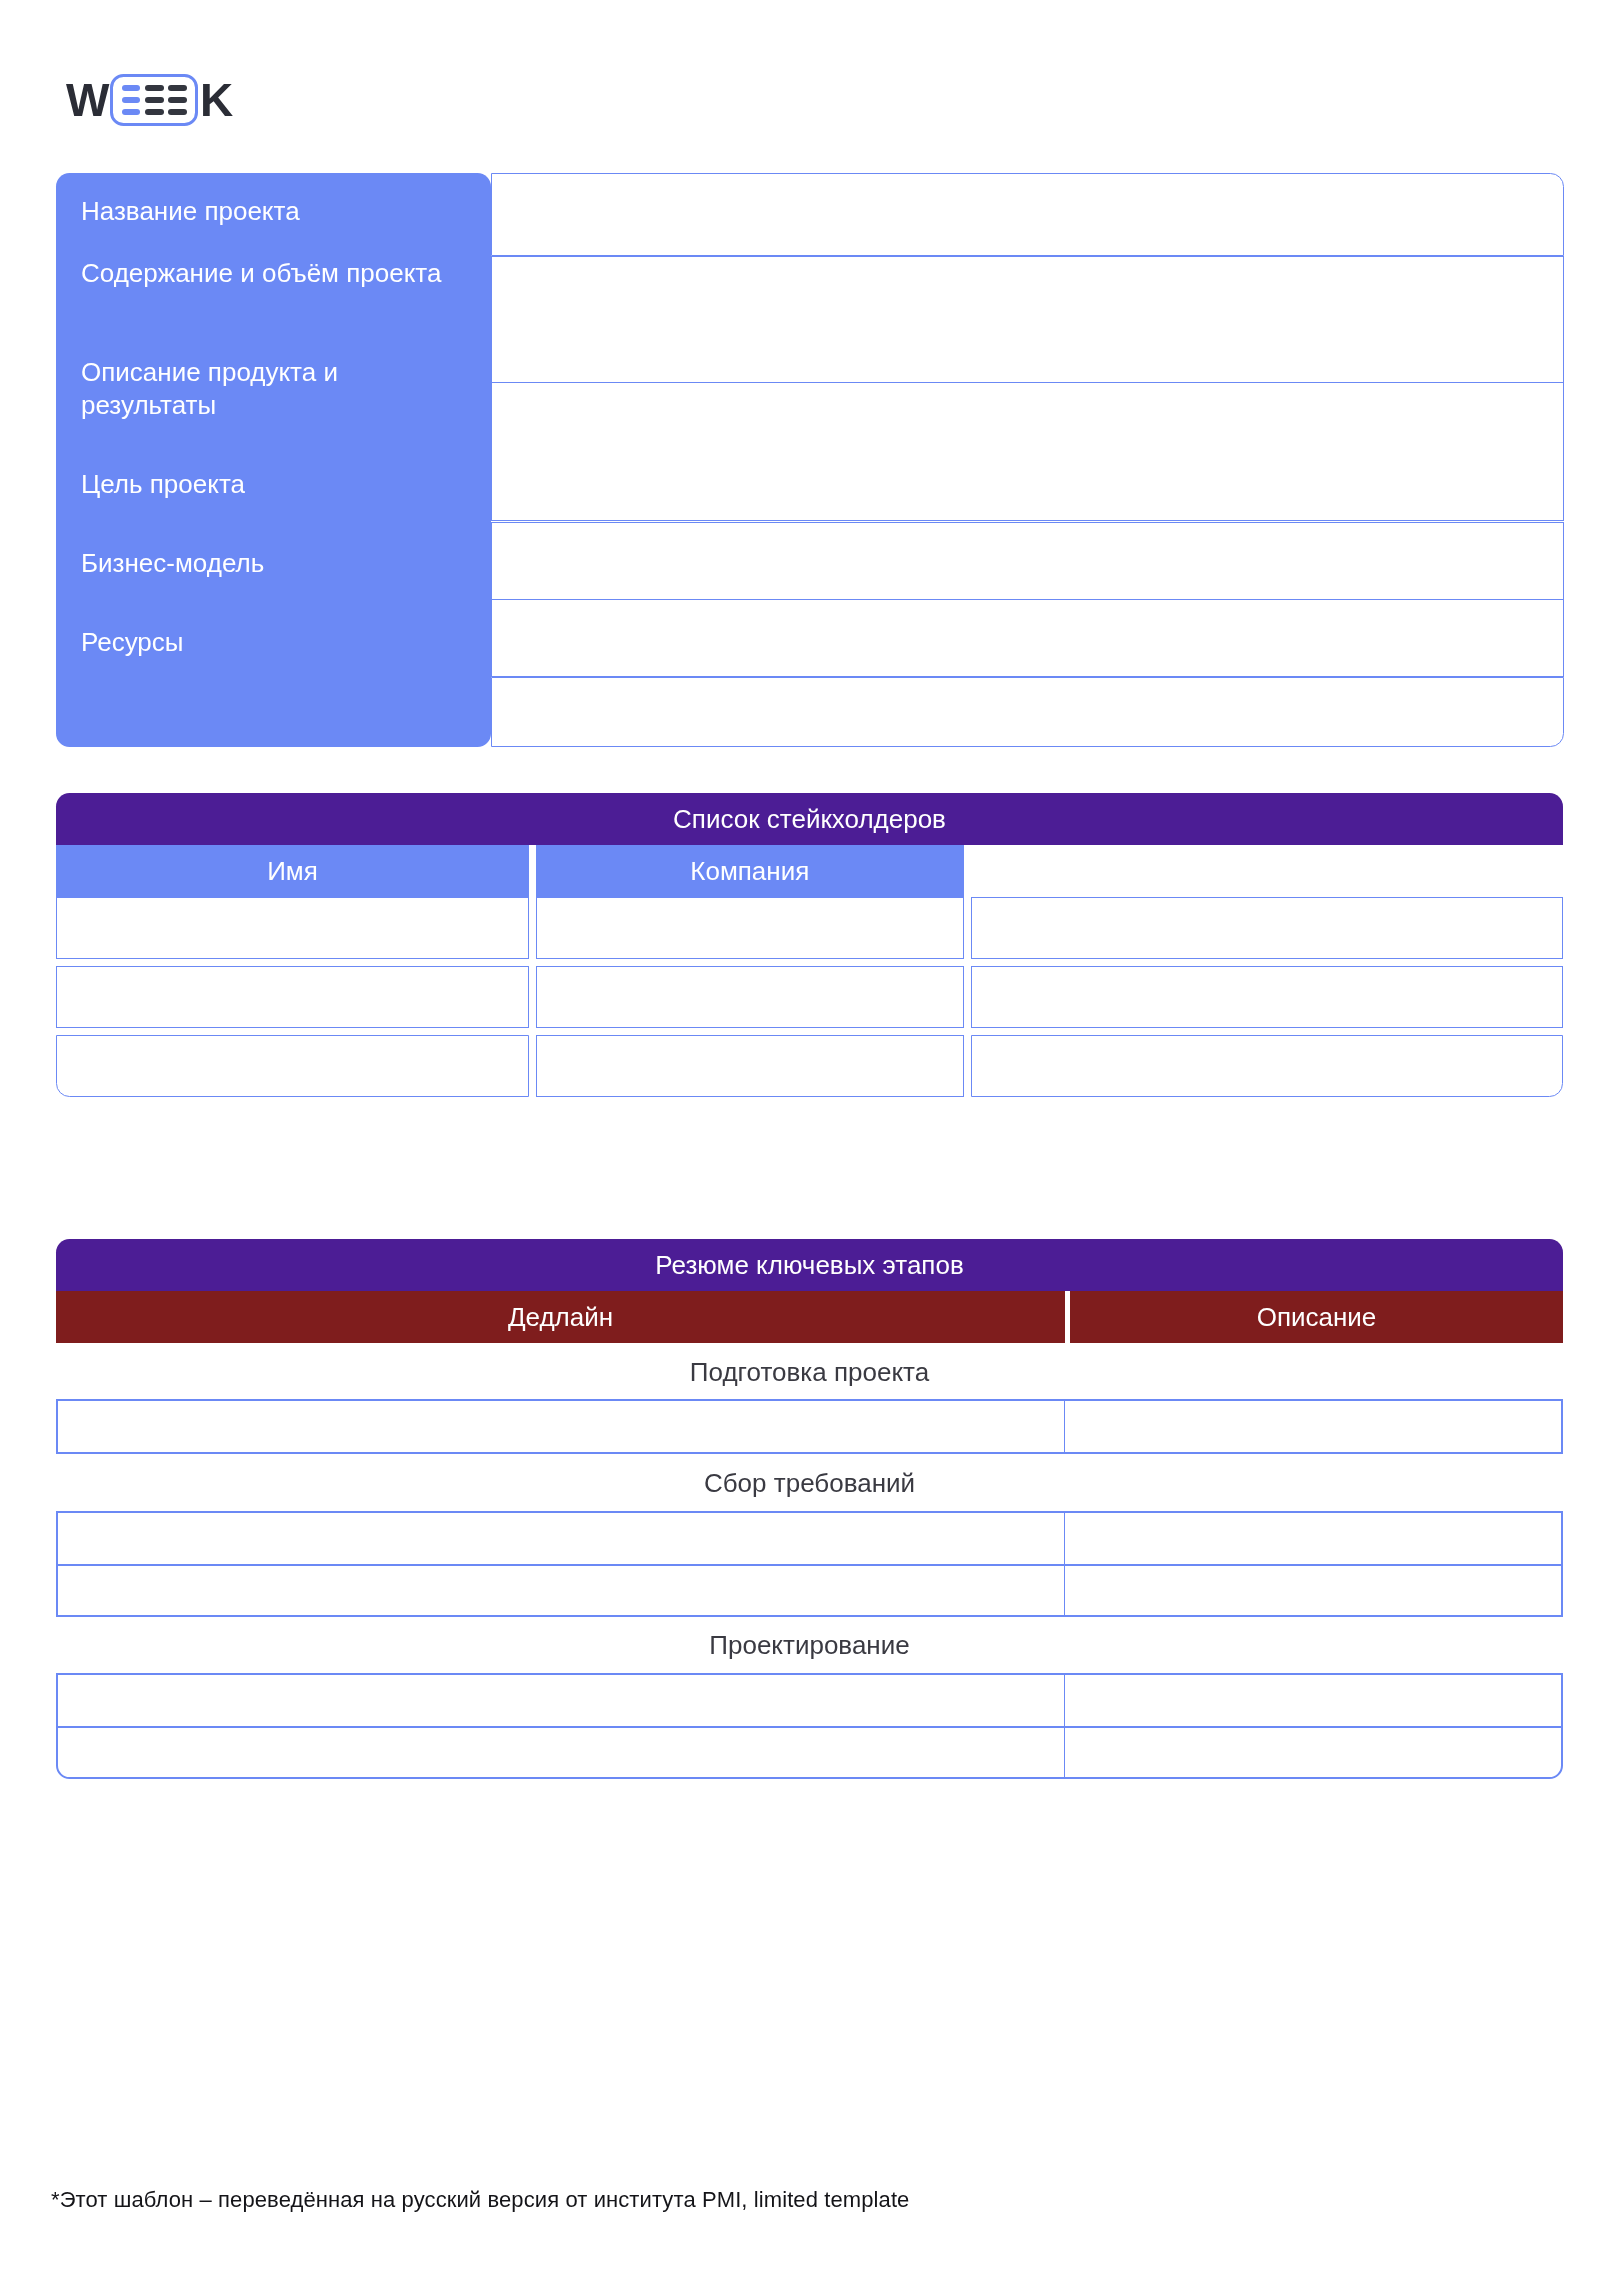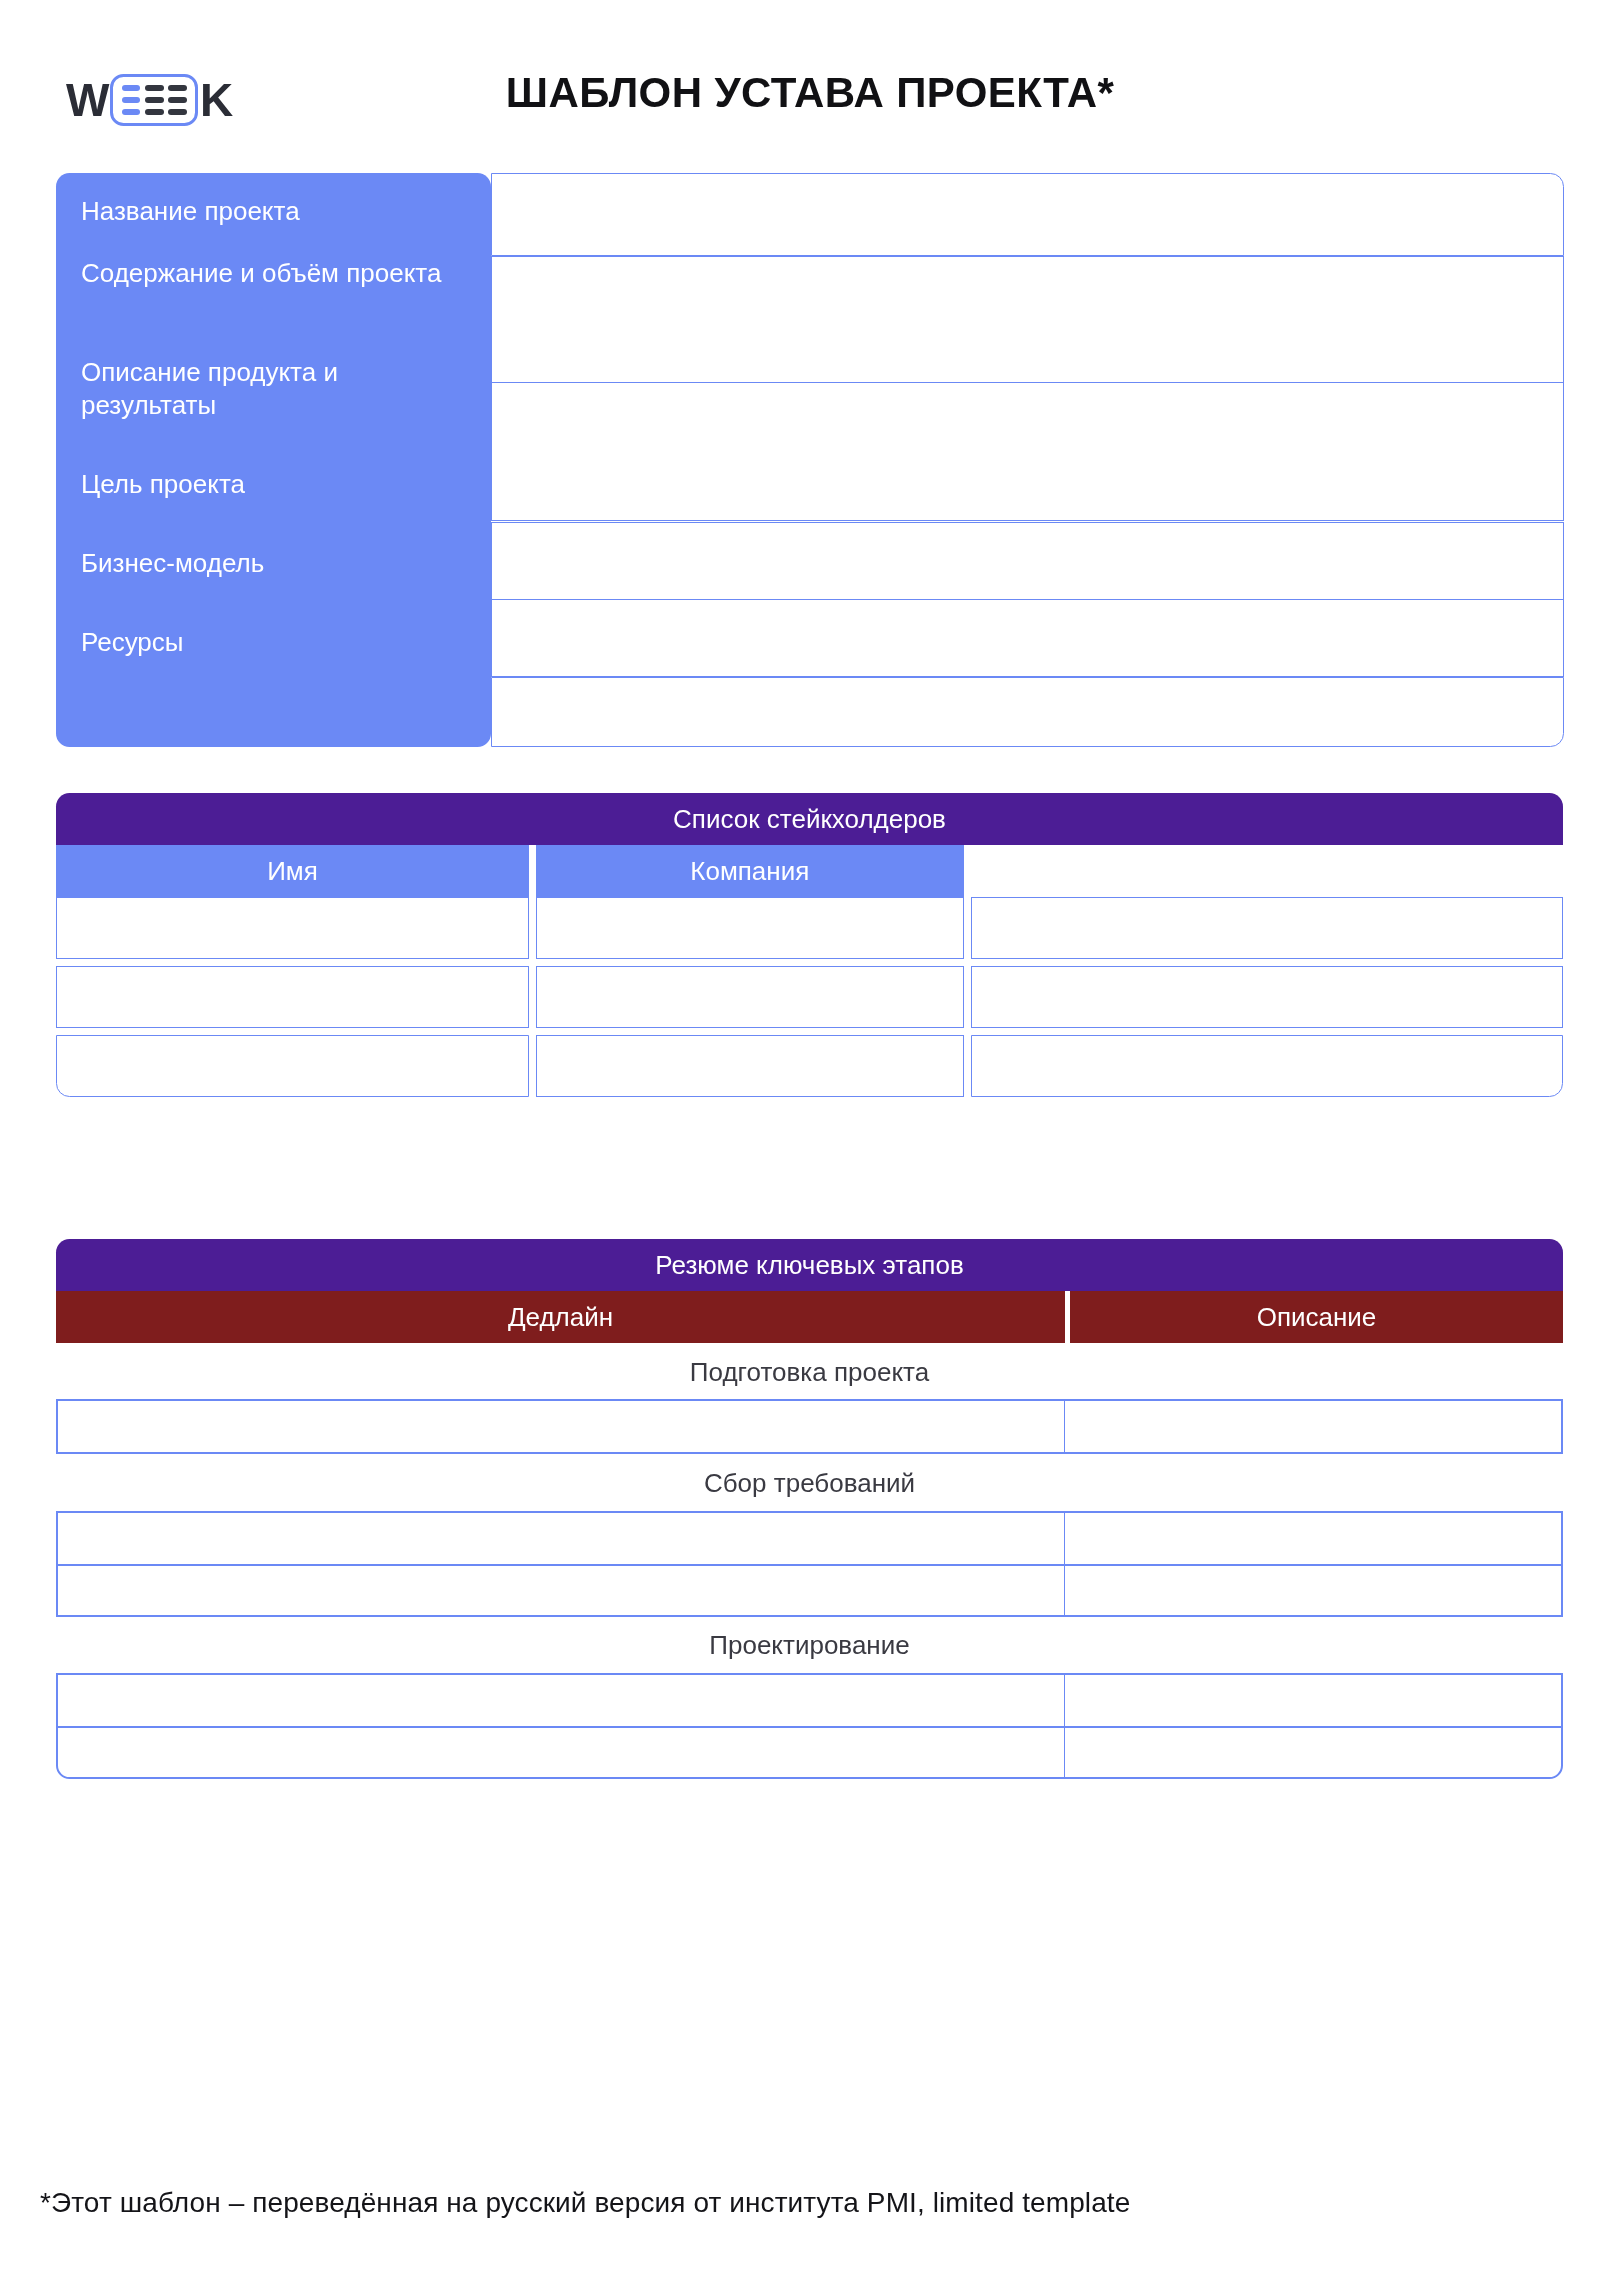--- a/index.html
+++ b/index.html
@@ -192,23 +192,23 @@
     display: flex;
     height: 51px;
   }
   .mile-line + .mile-line { border-top: 2.5px solid #6b89f5; }
   .mile-cell-l { width: 1007px; border-right: 1.7px solid #6b89f5; }
   .mile-cell-r { flex: 1; }
 
   
   .footnote {
     position: absolute;
-    left: 40px;
+    left: 51px;
     top: 2187px;
-    font-size: 28px;
+    font-size: 22px;
     color: #141418;
     letter-spacing: 0.1px;
   }
 </style>
 </head>
 <body>
 
 <div class="header">
 
   <div class="logo">
@@ -226,21 +226,20 @@
       </span>
       <span class="logo-row">
         <span class="logo-bar accent"></span>
         <span class="logo-bar"></span>
         <span class="logo-bar"></span>
       </span>
     </span>
     <span class="logo-letter">K</span>
   </div>
 
-  <div class="page-title">ШАБЛОН УСТАВА ПРОЕКТА*</div>
 </div>
 
 <div class="charter">
 
   <div class="charter-labels">
     <div class="charter-label" style="top:22px;">Название проекта</div>
     <div class="charter-label" style="top:84px;">Содержание и объём проекта</div>
     <div class="charter-label" style="top:183px;">Описание продукта и результаты</div>
     <div class="charter-label" style="top:295px;">Цель проекта</div>
     <div class="charter-label" style="top:374px;">Бизнес-модель</div>

